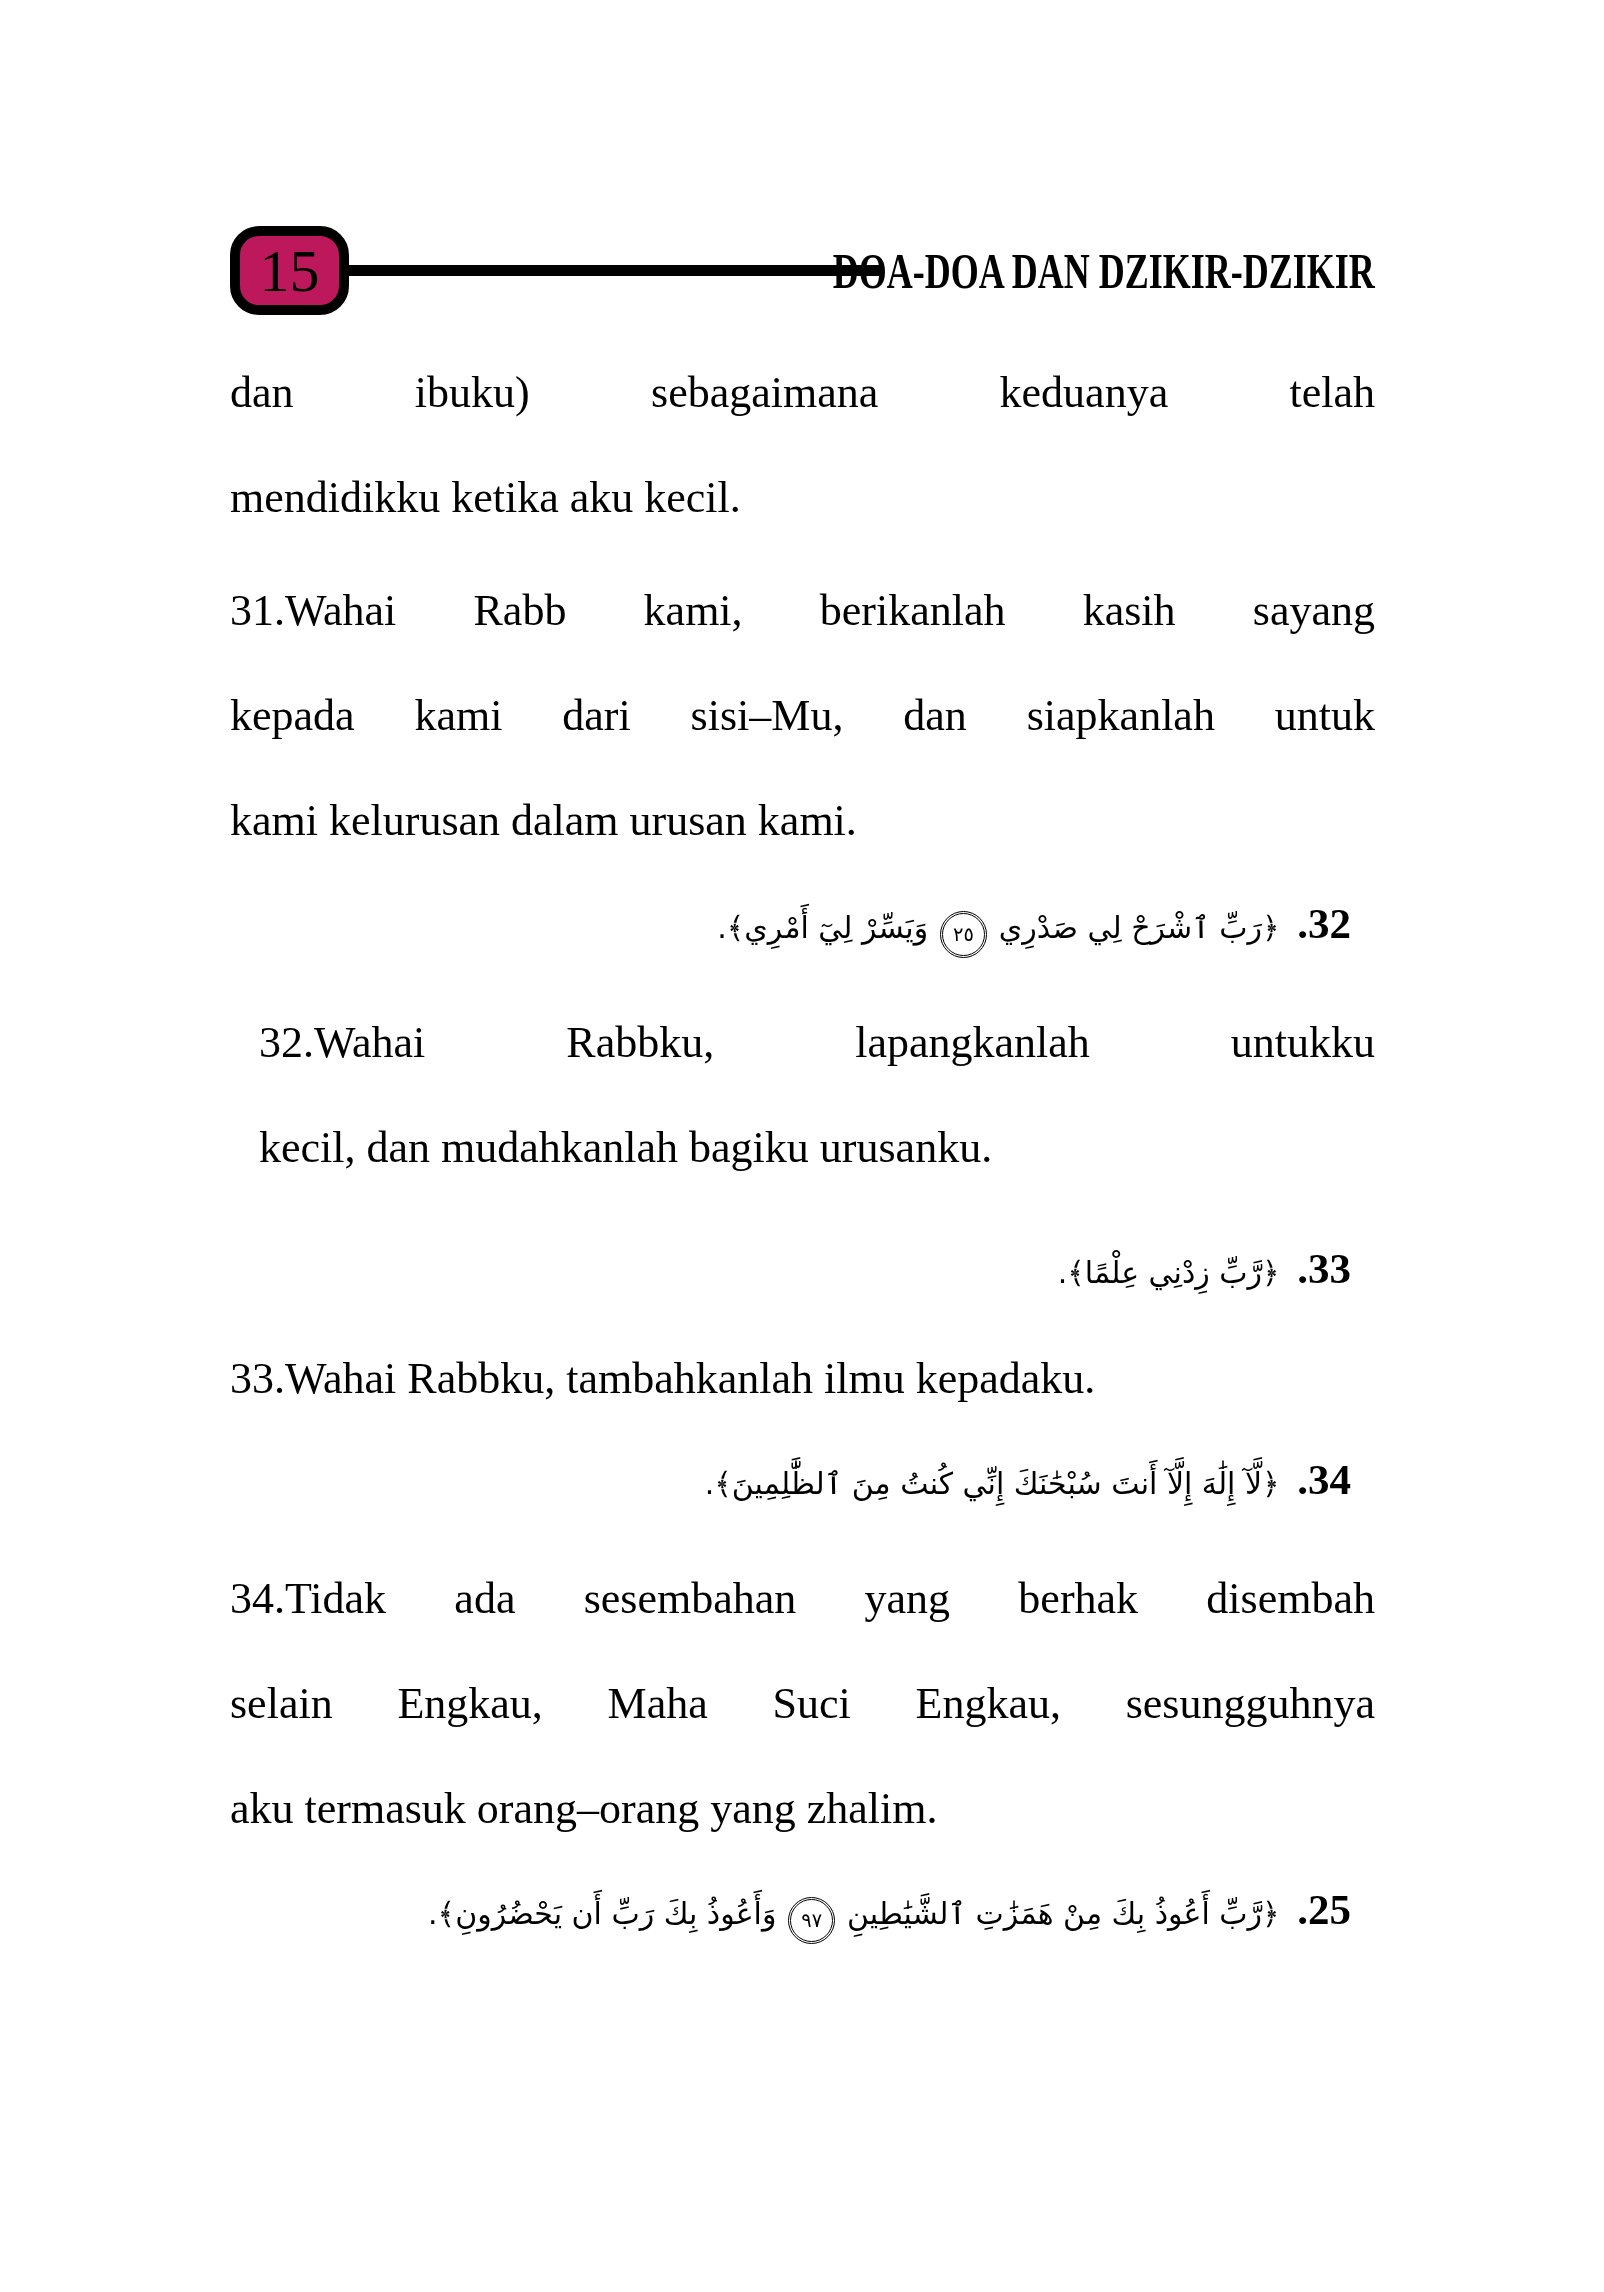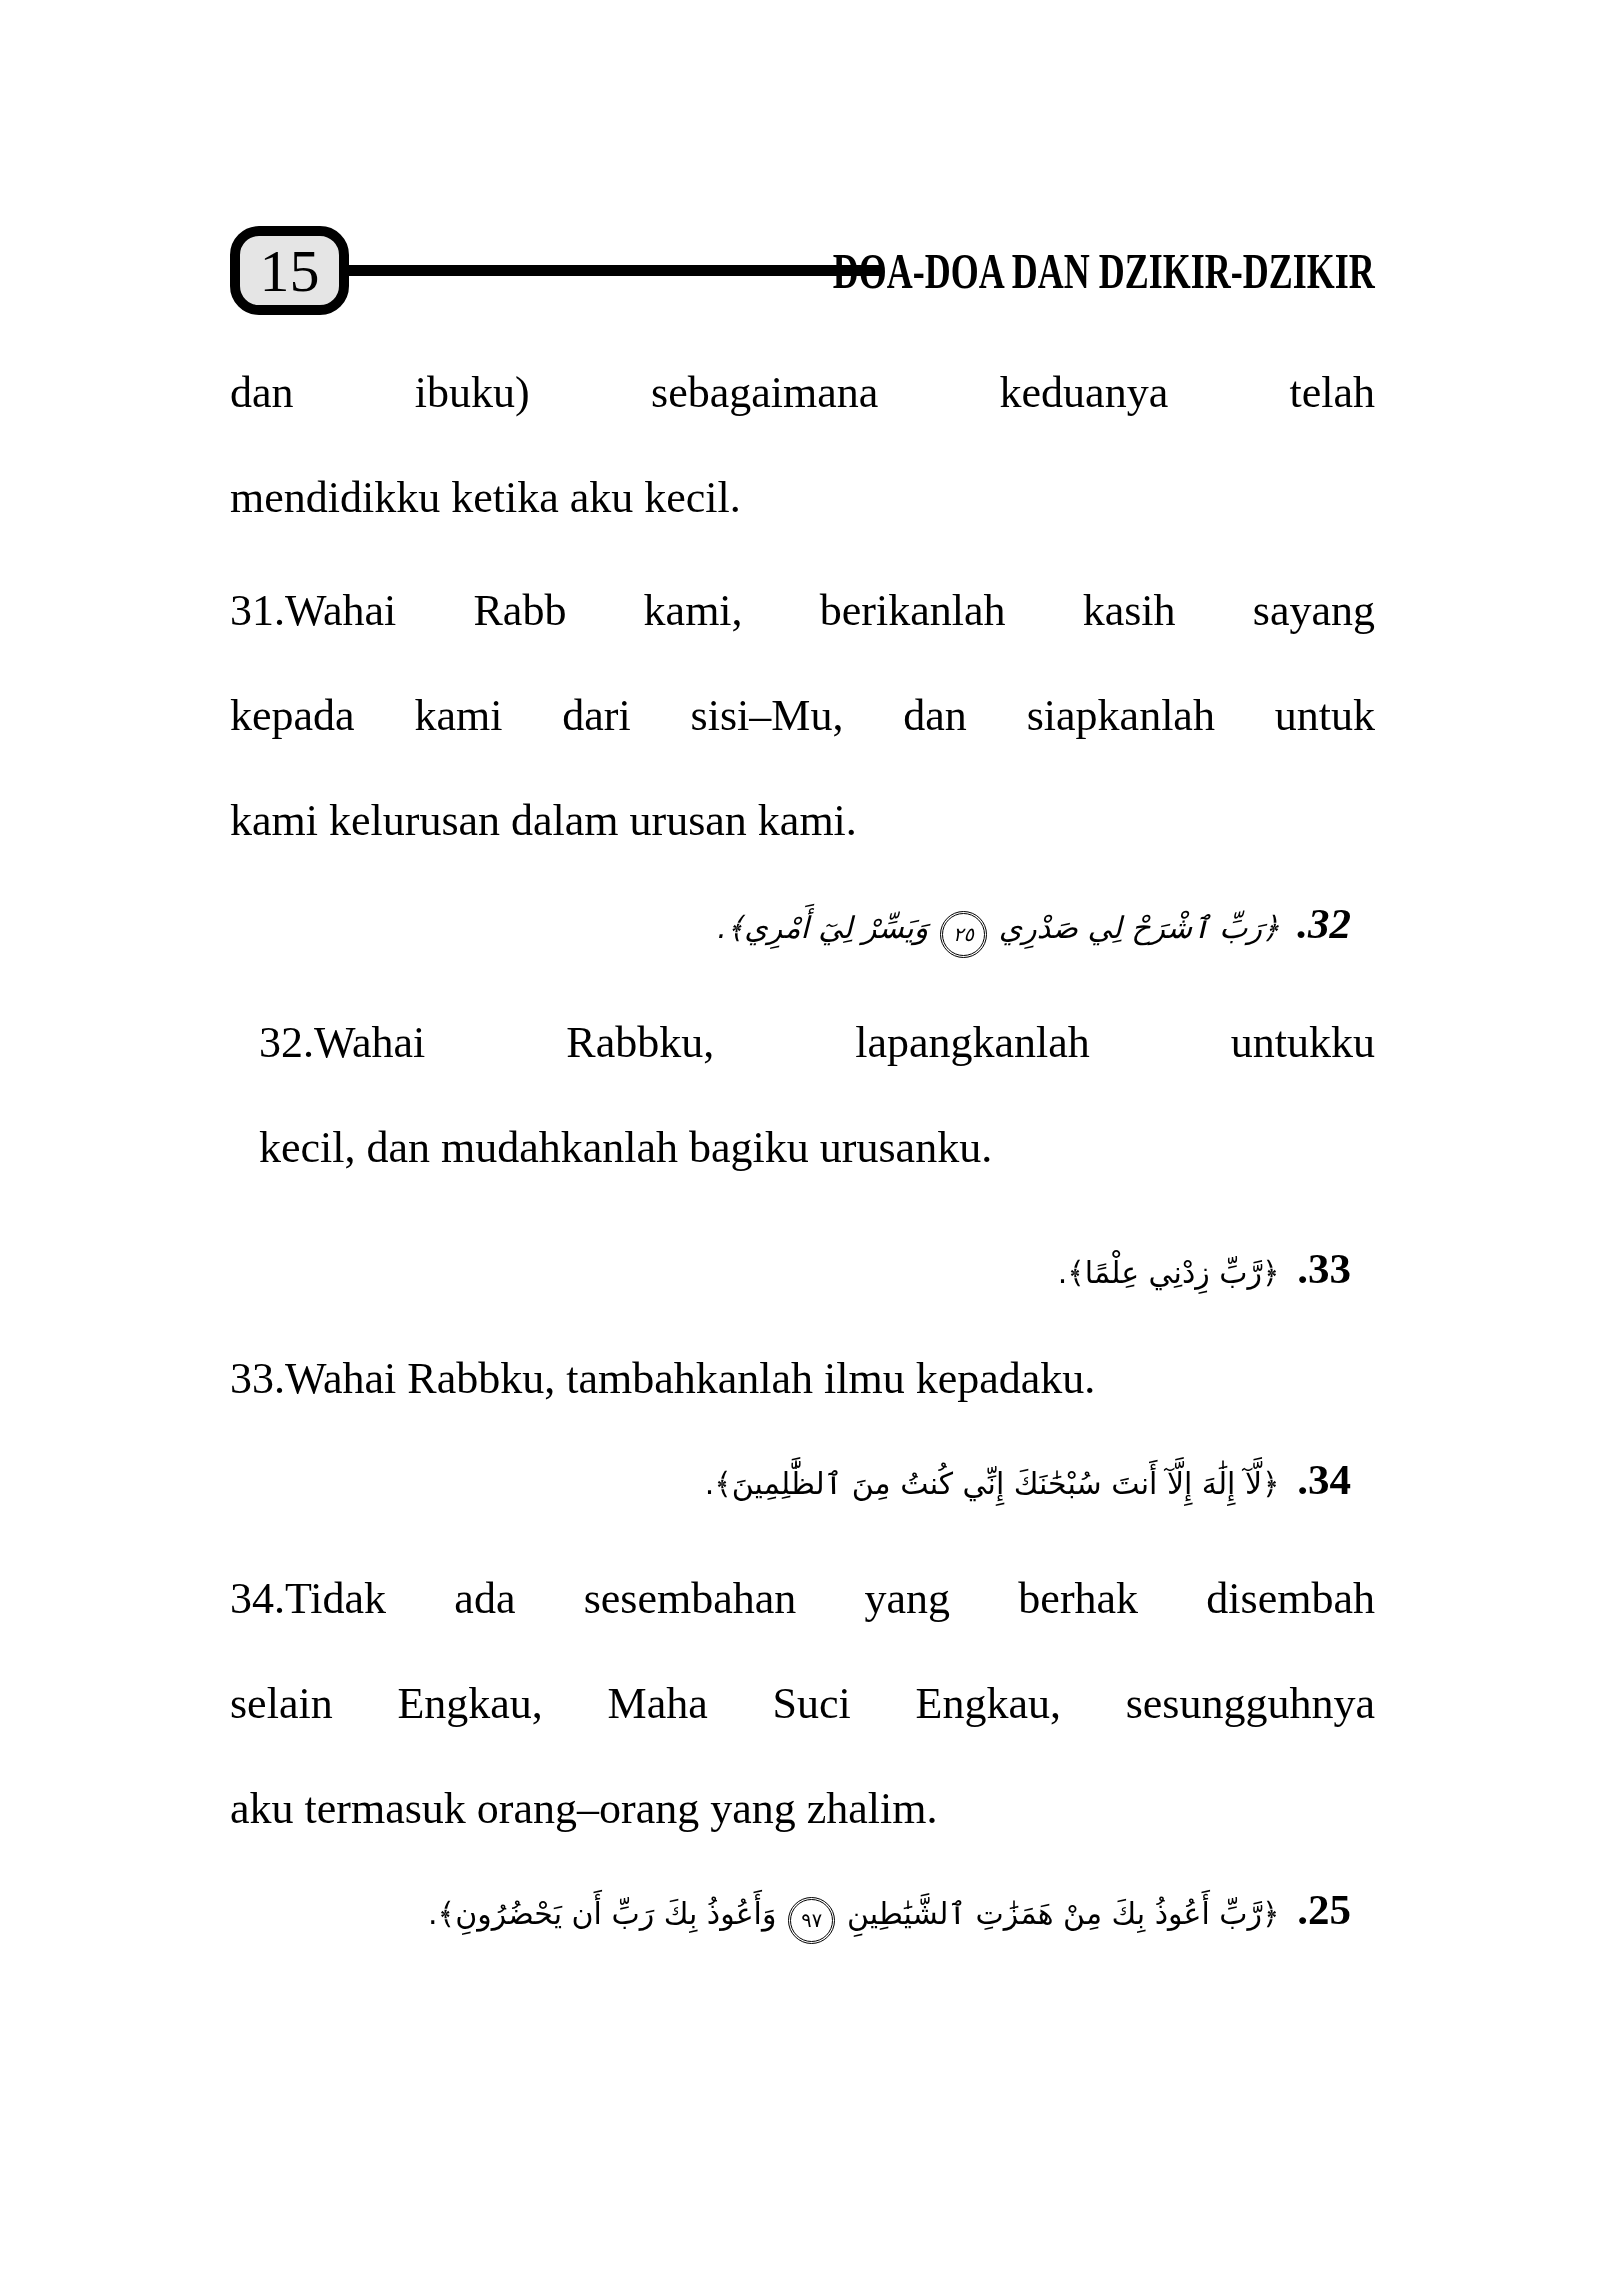--- a/index.html
+++ b/index.html
@@ -18,21 +18,21 @@
 
   
   .page-header { display: flex; align-items: center; }
   .page-number-box {
     width: 119px; height: 89px;
     border: 10.7px solid #000;
     border-radius: 29px;
     box-sizing: border-box;
     display: flex; align-items: center; justify-content: center;
     flex: none;
-    background: #e5e5e5;
+    background: #be185d;
   }
   .page-number { font-size: 60px; line-height: 1; }
   .header-rule { flex: 1 1 auto; height: 11.6px; background: #000; }
   .header-title-wrap { position: relative; width: 495px; height: 60px; flex: none; }
   .header-title {
     position: absolute; right: 0; top: 50%;
     transform: translateY(-50%) scaleX(0.72);
     transform-origin: right center;
     white-space: nowrap;
     margin: 0;
@@ -79,21 +79,21 @@
     font-family: "DejaVu Sans", sans-serif;
     font-size: 19.4px;
     vertical-align: middle;
     margin: 0 7.8px;
   }
 
   
   .m-intro { margin-top: 25px; }
   .m-v31 { margin-top: 13.6px; }
   .m-p31 { margin-top: 7.8px; }
-  .m-v32 { margin-top: 1.9px; font-style: italic; }
+  .m-v32 { margin-top: 1.9px; }
   .m-p32 { margin-top: 9.7px; }
   .m-v33 { margin-top: 19.4px; }
   .m-p33 { margin-top: 0; }
   .m-v34 { margin-top: 0; }
   .m-p34 { margin-top: 9.7px; }
   .m-v35 { margin-top: 0; }
 </style>
 </head>
 <body>
 

